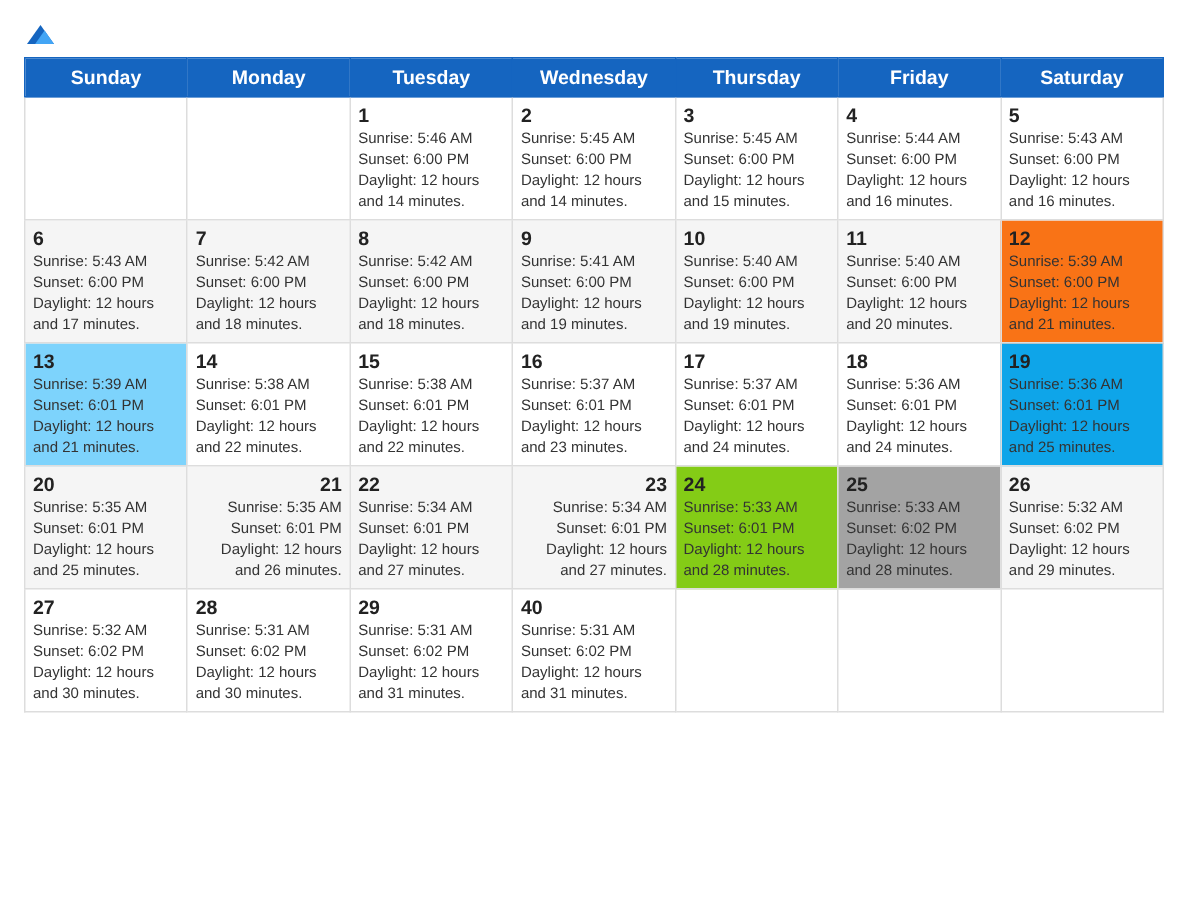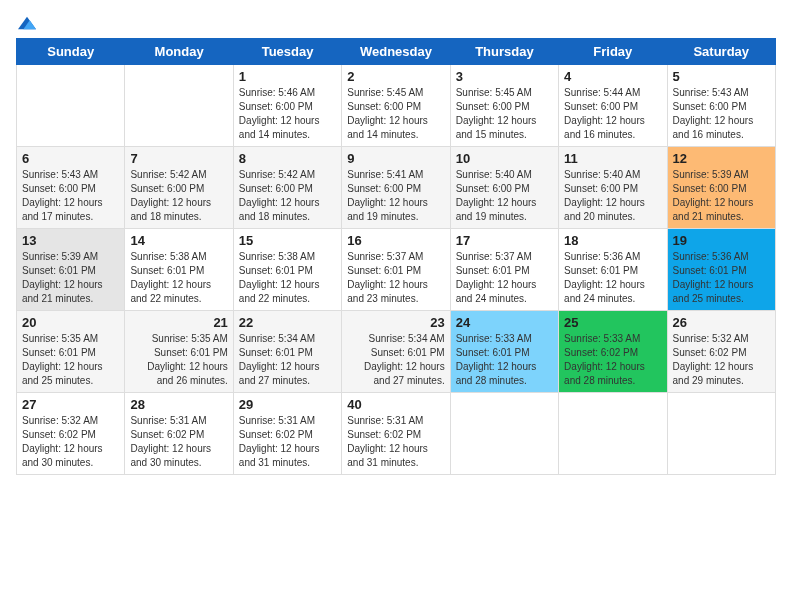--- a/index.html
+++ b/index.html
@@ -185,27 +185,27 @@
           <div class="day-info">Sunrise: 5:41 AM<br>Sunset: 6:00 PM<br>Daylight: 12 hours and 19 minutes.</div>
         </td>
         <td style="background: rgb(245, 245, 245);">
           <span class="day-number">10</span>
           <div class="day-info">Sunrise: 5:40 AM<br>Sunset: 6:00 PM<br>Daylight: 12 hours and 19 minutes.</div>
         </td>
         <td style="background: rgb(245, 245, 245);">
           <span class="day-number">11</span>
           <div class="day-info">Sunrise: 5:40 AM<br>Sunset: 6:00 PM<br>Daylight: 12 hours and 20 minutes.</div>
         </td>
-        <td style="background: #fdba74;">
+        <td style="background: #f97316;">
           <span class="day-number">12</span>
           <div class="day-info">Sunrise: 5:39 AM<br>Sunset: 6:00 PM<br>Daylight: 12 hours and 21 minutes.</div>
         </td>
       </tr>
       <tr>
-        <td style="background: #e5e5e5;">
+        <td style="background: #7dd3fc;">
           <span class="day-number">13</span>
           <div class="day-info">Sunrise: 5:39 AM<br>Sunset: 6:01 PM<br>Daylight: 12 hours and 21 minutes.</div>
         </td>
         <td style="background: rgb(255, 255, 255);">
           <span class="day-number">14</span>
           <div class="day-info">Sunrise: 5:38 AM<br>Sunset: 6:01 PM<br>Daylight: 12 hours and 22 minutes.</div>
         </td>
         <td style="background: rgb(255, 255, 255);">
           <span class="day-number">15</span>
           <div class="day-info">Sunrise: 5:38 AM<br>Sunset: 6:01 PM<br>Daylight: 12 hours and 22 minutes.</div>
@@ -237,25 +237,25 @@
           <div class="day-info">Sunrise: 5:35 AM<br>Sunset: 6:01 PM<br>Daylight: 12 hours and 26 minutes.</div>
         </td>
         <td style="background: rgb(245, 245, 245);">
           <span class="day-number">22</span>
           <div class="day-info">Sunrise: 5:34 AM<br>Sunset: 6:01 PM<br>Daylight: 12 hours and 27 minutes.</div>
         </td>
         <td style="background: rgb(245, 245, 245); text-align: right;">
           <span class="day-number">23</span>
           <div class="day-info">Sunrise: 5:34 AM<br>Sunset: 6:01 PM<br>Daylight: 12 hours and 27 minutes.</div>
         </td>
-        <td style="background: #7dd3fc; margin-top: 40px;">
+        <td style="background: #84cc16; margin-top: 40px;">
           <span class="day-number">24</span>
           <div class="day-info">Sunrise: 5:33 AM<br>Sunset: 6:01 PM<br>Daylight: 12 hours and 28 minutes.</div>
         </td>
-        <td style="background: #22c55e;">
+        <td style="background: #a3a3a3;">
           <span class="day-number">25</span>
           <div class="day-info">Sunrise: 5:33 AM<br>Sunset: 6:02 PM<br>Daylight: 12 hours and 28 minutes.</div>
         </td>
         <td style="background: rgb(245, 245, 245);">
           <span class="day-number">26</span>
           <div class="day-info">Sunrise: 5:32 AM<br>Sunset: 6:02 PM<br>Daylight: 12 hours and 29 minutes.</div>
         </td>
       </tr>
       <tr>
         <td style="background: rgb(255, 255, 255);">

